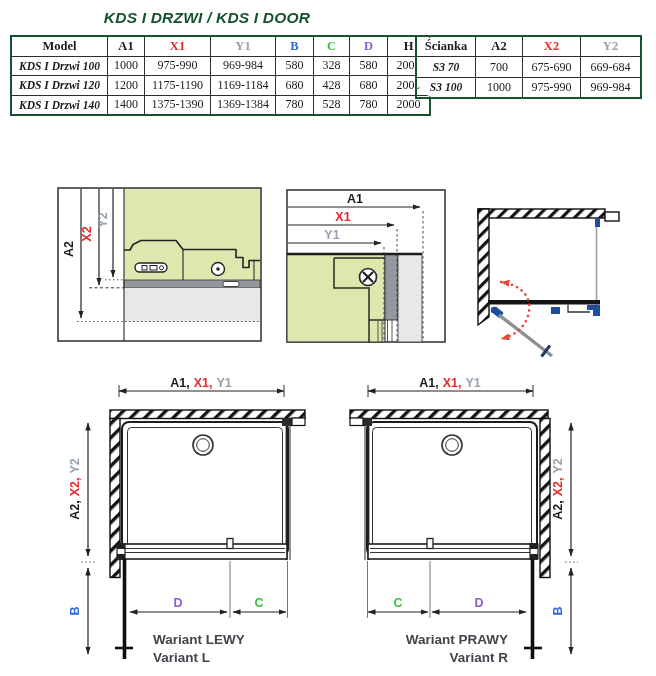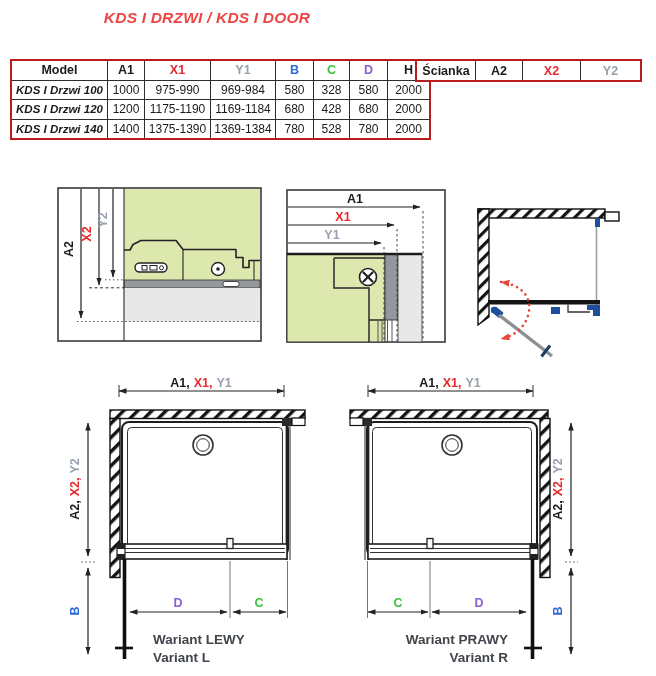--- a/index.html
+++ b/index.html
@@ -1,25 +1,25 @@
 <!DOCTYPE html>
 <html style="--red: #e8282d; --label-gray: #97a0ad; --blue: #2e6bd6; --green: #3cc13c; --purple: #8a5fd0; --ink: #1a1a1a; --panel-green: #dce8ad; --light-gray: #e8e8e8; --profile-gray: #94979c; --hinge-blue: #1d4f9c; --swing-red: #e8473c;"><head>
 <meta charset="utf-8">
 <style>
   html,body{margin:0;padding:0;background:#fff;}
   .sheet{position:relative;width:656px;height:676px;background:#fff;overflow:hidden;
          font-family:"Liberation Sans",sans-serif;}
   .title{position:absolute;font:italic bold 15.5px "Liberation Sans",sans-serif;
-         color:#ef4444;text-align:center;letter-spacing:.2px;}
+         color:#14532d;text-align:center;letter-spacing:.2px;}
   .door-title{left:10px;top:9px;width:394px;}
   .side-title{left:406px;top:9px;width:246px;}
 
   table.spec-table{position:absolute;border-collapse:collapse;table-layout:fixed;
-    font-family:Liberation Sans, sans-serif;font-size:12px;color:var(--ink,#1a1a1a);
-    border:2px solid #b91c1c;background:#fff;margin-top:24px;}
+    font-family:Liberation Serif, serif;font-size:12px;color:var(--ink,#1a1a1a);
+    border:2px solid #14532d;background:#fff;}
   .spec-table th,.spec-table td{border:1.5px solid #2d2d2d;text-align:center;
     padding:0 1px;white-space:nowrap;overflow:hidden;}
   .spec-table th{font-weight:bold;font-size:12.5px;}
   .spec-table td.model{font-weight:bold;font-style:italic;font-size:11.5px;}
   .t-door{left:10px;top:35px;width:394px;}
   .t-door th,.t-door td{height:18.5px;}
   .t-door th:nth-child(1){width:93px}.t-door th:nth-child(2){width:34px}
   .t-door th:nth-child(3){width:63px}.t-door th:nth-child(4){width:62px}
   .t-door th:nth-child(5){width:35px}.t-door th:nth-child(6){width:33px}
   .t-door th:nth-child(7){width:35px}.t-door th:nth-child(8){width:39px}
@@ -98,20 +98,32 @@
   <table class="spec-table t-side">
       <thead>
         <tr>
           <th style="color: rgb(26, 26, 26);">Ścianka</th>
           <th style="color: rgb(26, 26, 26);">A2</th>
           <th style="color: rgb(232, 40, 45);">X2</th>
           <th style="color: rgb(151, 160, 173);">Y2</th>
         </tr>
       </thead>
       <tbody>
+        <tr>
+          <td class="model">S3 70</td>
+          <td>700</td>
+          <td>675-690</td>
+          <td>669-684</td>
+        </tr>
+        <tr>
+          <td class="model">S3 100</td>
+          <td>1000</td>
+          <td>975-990</td>
+          <td>969-984</td>
+        </tr>
       </tbody>
     </table>
 
   <svg class="d1" width="230" height="170" viewBox="0 0 230 170">
     <defs>
       <marker id="m1a" markerWidth="9" markerHeight="7" refX="7.5" refY="2.75" orient="auto" markerUnits="userSpaceOnUse">
         <path d="M0,0 L8,2.75 L0,5.5 Z" fill="#222"></path>
       </marker>
     </defs>
     <rect x="25" y="5" width="203" height="153" fill="#fff" stroke="#3a3a3a" stroke-width="1.6"></rect>

